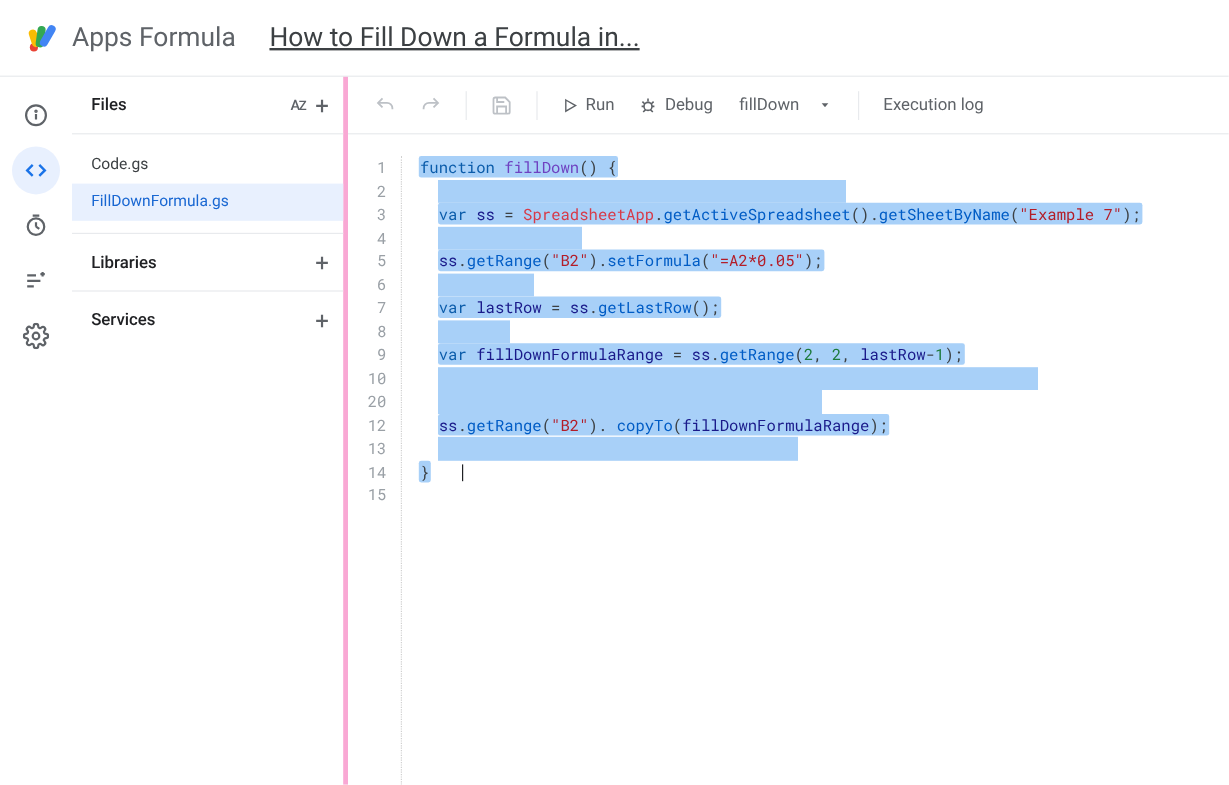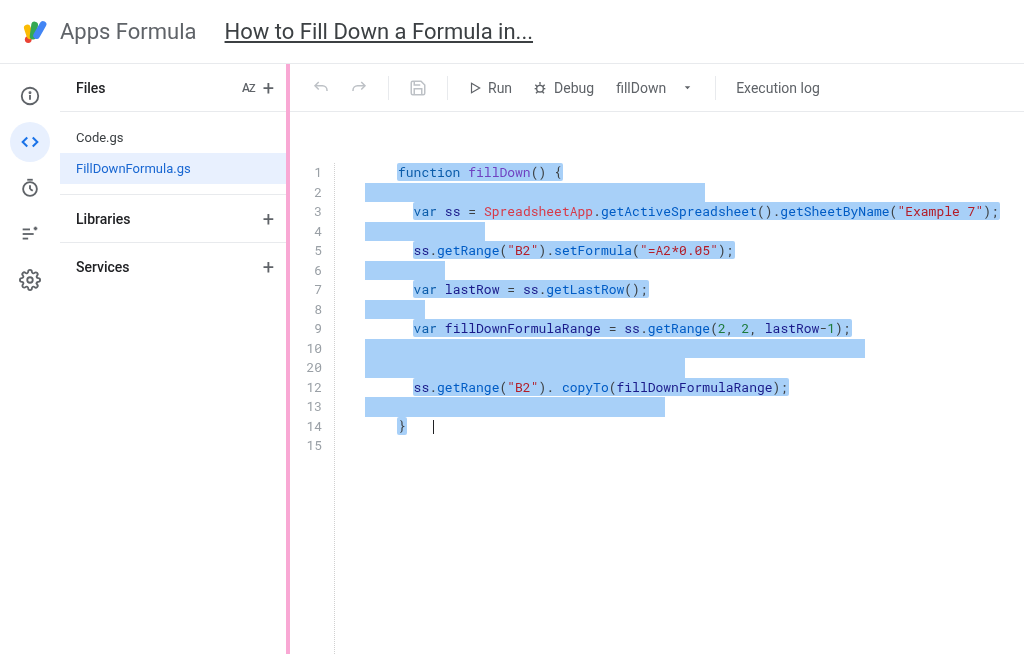--- a/index.html
+++ b/index.html
@@ -86,21 +86,20 @@
     color: #3c4043;
   }
   .file-item.selected {
     background: #e8f0fe;
     color: #1967d2;
   }
   .editor-pane {
     flex: 1;
     display: flex;
     flex-direction: column;
-    gap: 33px;
   }
   .toolbar {
     height: 48px;
     border-bottom: 1px solid #e8eaed;
     display: flex;
     align-items: center;
     padding: 0 14px;
     gap: 4px;
     color: #5f6368;
     font-size: 14px;
@@ -148,21 +147,20 @@
   .line {
     height: 19.5px; line-height: 19.5px;
     white-space: pre;
     position: relative;
   }
   .sel {
     background: #a8d0f8;
     border-radius: 2px;
     padding: 0 1px;
     display: inline;
-    margin-left: 48px;
   }
   .sel-blank {
     display:inline-block;
     background:#a8d0f8;
     height: 19.5px;
     vertical-align: top;
   }
   .tok-kw   { color: #0b5caa; }
   .tok-fn   { color: #6f42c1; }
   .tok-var  { color: #1a1a8a; }

